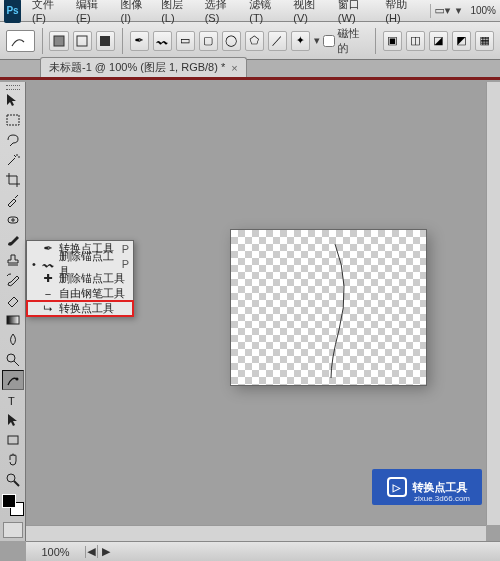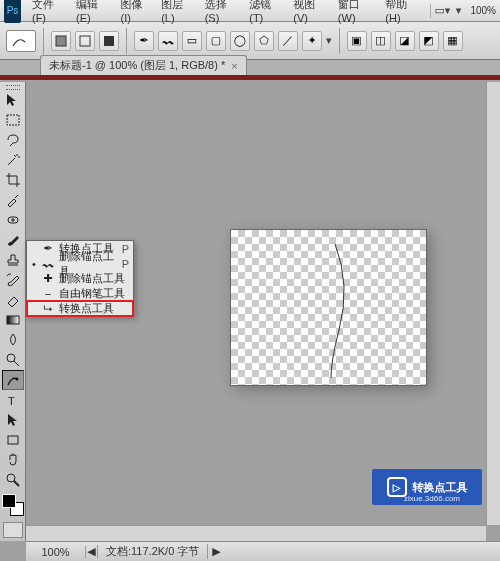--- a/index.html
+++ b/index.html
@@ -1,32 +1,32 @@
 <!DOCTYPE html>
 <html><head>
 <meta charset="utf-8">
 <style>
 * { margin: 0; padding: 0; box-sizing: border-box; font-family: "Microsoft YaHei", SimSun, sans-serif; font-size: 11px; }
 body { width: 500px; height: 561px; background: #a0a0a0; overflow: hidden; position: relative; }
 
 .menubar { height: 22px; background: linear-gradient(#efefef,#d8d8d8); display: flex; align-items: center; padding: 0 4px; border-bottom: 1px solid #888; }
-.ps-logo { width: 18px; height: 24px; background: #0a3250; color: #5ac8fa; display: flex; align-items: center; justify-content: center; font-weight: normal; font-size: 10px; margin-right: 6px; border-radius: 2px; }
+.ps-logo { width: 18px; height: 24px; background: #0a3250; color: #5ac8fa; display: flex; align-items: center; justify-content: center; font-weight: bold; font-size: 10px; margin-right: 6px; border-radius: 2px; }
 .menubar-item { padding: 2px 5px; color: #333; cursor: default; }
 .menubar-sep { width: 1px; height: 14px; background: #aaa; margin: 0 4px; }
 .menubar-right { margin-left: auto; display: flex; align-items: center; gap: 4px; }
 .menubar-icon { width: 16px; height: 16px; display: inline-flex; align-items: center; justify-content: center; color: #444; }
 
 .optbar { height: 38px; background: linear-gradient(#e8e8e8,#d0d0d0); border-bottom: 1px solid #777; display: flex; align-items: center; padding: 0 6px; gap: 4px; }
 .optbar-swatch { width: 30px; height: 22px; background: #fff; border: 1px solid #888; border-radius: 2px; display: flex; align-items: center; justify-content: center; }
 .optbar-sep { width: 1px; height: 26px; background: #999; margin: 0 3px; }
 .optbar-btn { width: 20px; height: 20px; border: 1px solid #aaa; background: linear-gradient(#f4f4f4,#ddd); border-radius: 2px; display: flex; align-items: center; justify-content: center; }
 .optbar-check { display: flex; align-items: center; gap: 2px; color: #333; }
 .optbar-check input { width: 12px; height: 12px; }
 
-.tabbar { height: 20px; background: #b0b0b0; display: flex; align-items: flex-end; padding-left: 40px; border-bottom: 5px solid #7f1d1d; }
+.tabbar { height: 20px; background: #b0b0b0; display: flex; align-items: flex-end; padding-left: 40px; border-bottom: 3px solid #7f1d1d; }
 .doc-tab { background: #d8d8d8; border: 1px solid #888; border-bottom: none; padding: 2px 8px; border-radius: 3px 3px 0 0; display: flex; align-items: center; gap: 6px; color: #333; font-size: 10px; }
 .doc-tab .close { color: #666; }
 
 .workspace { position: absolute; top: 82px; bottom: 20px; left: 0; right: 0; display: flex; }
 .toolbar { width: 26px; background: linear-gradient(#d8d8d8,#c4c4c4); border-right: 1px solid #777; display: flex; flex-direction: column; align-items: center; padding-top: 2px; gap: 0; }
 .toolbar-drag { width: 100%; height: 6px; display: flex; justify-content: center; align-items: center; }
 .toolbar-drag::before { content: ''; width: 14px; height: 3px; border-top: 1px dotted #666; border-bottom: 1px dotted #666; }
 .toolbar-btn { width: 22px; height: 20px; display: flex; align-items: center; justify-content: center; margin: 0; color: #333; position: relative; }
 .toolbar-btn.active { background: #999; border: 1px inset #666; }
 .toolbar-btn svg { width: 16px; height: 16px; }
@@ -54,21 +54,21 @@
 .flyout-item.highlighted { outline: 2px solid #e02020; outline-offset: -1px; z-index: 2; }
 
 .statusbar { position: absolute; bottom: 0; left: 26px; right: 0; height: 20px; background: linear-gradient(#e4e4e4,#cacaca); border-top: 1px solid #888; display: flex; align-items: center; font-size: 10px; color: #333; }
 .status-zoom { width: 60px; text-align: center; border-right: 1px solid #999; padding: 0 4px; }
 .status-nav { width: 12px; text-align: center; border-right: 1px solid #999; }
 .status-doc { padding: 0 8px; border-right: 1px solid #999; }
 .status-tri { padding: 0 4px; }
 
 .watermark { position: absolute; right: 18px; bottom: 36px; width: 110px; height: 36px; background: #2a58b8; color: #fff; display: flex; align-items: center; justify-content: center; gap: 6px; border-radius: 2px; font-size: 13px; font-weight: bold; }
 .watermark .wm-icon { width: 20px; height: 20px; border: 2px solid #fff; border-radius: 4px; display: flex; align-items: center; justify-content: center; font-size: 10px; }
-.watermark .wm-sub { position: absolute; bottom: 2px; right: 22px; font-size: 8px; font-weight: normal; opacity: .85; }
+.watermark .wm-sub { position: absolute; bottom: 2px; right: 12px; font-size: 8px; font-weight: normal; opacity: .85; }
 
 .zoom-label { color: #333; font-size: 10px; }
 </style>
 </head>
 <body>
 
 <div class="menubar">
   <div class="ps-logo">Ps</div>
   <span class="menubar-item">文件(F)</span>
   <span class="menubar-item">编辑(E)</span>
@@ -112,20 +112,24 @@
   <div class="optbar-sep"></div>
   <div class="optbar-btn">✒</div>
   <div class="optbar-btn">〰</div>
   <div class="optbar-btn">▭</div>
   <div class="optbar-btn">▢</div>
   <div class="optbar-btn">◯</div>
   <div class="optbar-btn">⬠</div>
   <div class="optbar-btn">／</div>
   <div class="optbar-btn">✦</div>
   <span style="color:#444">▾</span>
+  <label class="optbar-check">
+    <input type="checkbox" style="">
+    <span>磁性的</span>
+  </label>
   <div class="optbar-sep"></div>
   <div class="optbar-btn">▣</div>
   <div class="optbar-btn">◫</div>
   <div class="optbar-btn">◪</div>
   <div class="optbar-btn">◩</div>
   <div class="optbar-btn">▦</div>
 </div>
 
 <div class="tabbar">
   <div class="doc-tab">
@@ -302,15 +306,14 @@
     <span class="bullet"></span>
     <span class="fi-icon">⮡</span>
     <span class="fi-label">转换点工具</span>
     <span class="fi-key"></span>
   </div>
 </div>
 
 <div class="statusbar">
   <div class="status-zoom">100%</div>
   <div class="status-nav">◀</div>
-  <div class="status-doc">文档:117.2K/0 字节</div>
   <div class="status-tri">▶</div>
 </div>
 
 </body></html>

